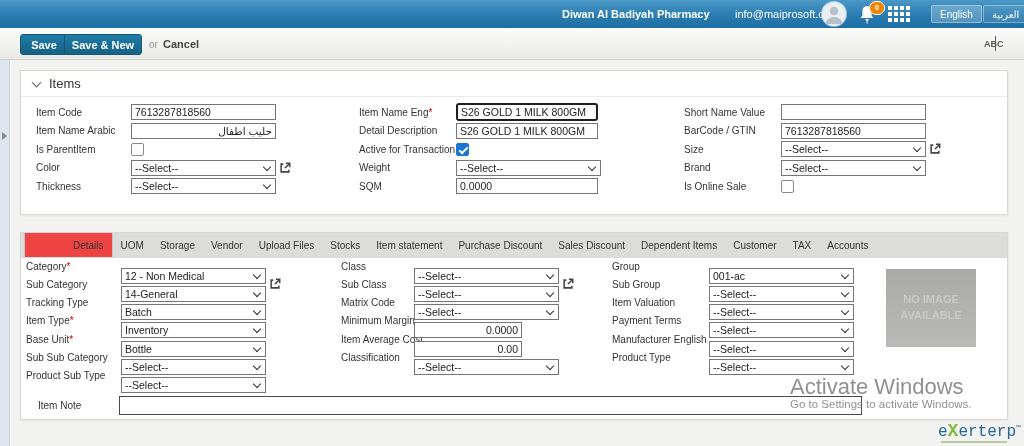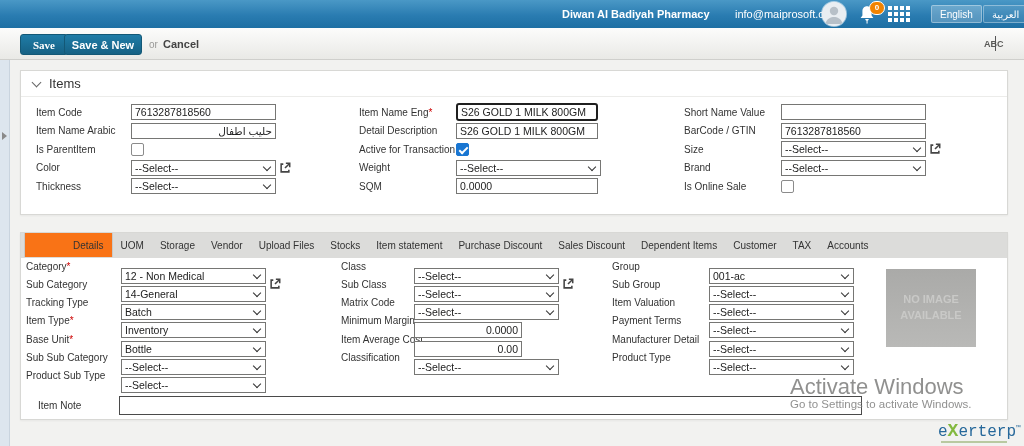--- a/index.html
+++ b/index.html
@@ -21,21 +21,21 @@
         border:1px solid rgba(255,255,255,.35);border-radius:2px;padding:0 8px;box-sizing:border-box;}
   .lang-en{left:931px;background:rgba(255,255,255,.24);}
   .lang-ar{left:983px;background:rgba(255,255,255,.10);}
 
   
   .toolbar{position:absolute;left:0;top:28px;width:1024px;height:32px;box-sizing:border-box;
            background:linear-gradient(180deg,#fcfcfb,#e9e9e6);border-bottom:1px solid #cfcfcc;}
   .btn{position:absolute;top:6px;height:21px;background:linear-gradient(180deg,#1f7ca7,#166184);
        color:#fff;font-weight:bold;font-size:11px;border:1px solid #135876;border-radius:3px;
        text-align:center;line-height:19px;box-sizing:border-box;font-family:inherit;}
-  .btn-save{left:20px;width:48px;font-family:Liberation Serif, serif;}
+  .btn-save{left:20px;width:48px;}
   .btn-savenew{left:64px;width:78px;}
   .or{position:absolute;left:149px;top:11px;font-size:10px;color:#9a9a98;}
   .cancel{position:absolute;left:163px;top:10px;font-size:11px;color:#444;font-weight:bold;}
   .abc{position:absolute;left:984px;top:11px;font-size:9px;font-weight:bold;color:#5a5a58;}
   .abc-ibeam{position:absolute;left:995px;top:8px;width:1px;height:15px;background:#555;}
 
   
   .side-strip{position:absolute;left:0;top:60px;width:10px;height:386px;background:#dde6ee;border-right:1px solid #c9d4de;box-sizing:border-box;}
   .side-arrow{position:absolute;left:2px;top:72px;width:0;height:0;
               border-left:5px solid #8a8a8a;border-top:4px solid transparent;border-bottom:4px solid transparent;}
@@ -71,21 +71,21 @@
   .ext{width:12px;height:12px;margin-left:3px;flex:none;}
   .cb{width:13px;height:13px;border:1px solid #8b8b8b;background:#fff;border-radius:2px;display:inline-block;
       box-sizing:border-box;position:relative;}
   .cb-on{background:#1976d2;border-color:#1976d2;}
   .cb-on::after{content:"";position:absolute;left:4px;top:1px;width:3px;height:7px;
                 border:solid #fff;border-width:0 2px 2px 0;transform:rotate(45deg);}
 
   
   .tab-strip{display:flex;align-items:stretch;height:24px;background:#dcdcda;padding-left:3px;border-bottom:1px solid #dcdcda;}
   .tab{display:flex;align-items:center;padding:0 8px;font-size:10px;color:#333;white-space:nowrap;}
-  .tab-active{background:#f97316;border-left:1px solid #c9c9c7;border-right:1px solid #c9c9c7;padding-left:48px;}
+  .tab-active{background:#ef4444;border-left:1px solid #c9c9c7;border-right:1px solid #c9c9c7;padding-left:48px;}
 
   
   .no-image{position:absolute;left:865px;top:36px;width:90px;height:78px;
             background:linear-gradient(180deg,#aaaaa8,#b9b9b7);display:flex;align-items:center;justify-content:center;}
   .no-image span{width:72px;font-size:11px;font-weight:bold;color:#c9c9c7;text-align:center;line-height:1.45;}
   .note-row{position:absolute;left:17px;top:163px;display:flex;align-items:center;}
   .note-lbl{width:81px;font-size:10px;color:#333;}
   .note-input{width:735px;height:15px;border:1px solid #4a4a4a;font-size:10.5px;font-family:inherit;padding:1px 3px;box-sizing:content-box;}
 
   
@@ -371,21 +371,21 @@
       <div class="ctrl">
           <div class="select w108">
             <span>Bottle</span>
             <span class="dd"></span>
           </div>
         </div>
       <div class="lblc"><span>Item Average Cost</span></div>
       <div class="ctrl">
           <input class="txt w108 num" value="0.00" style="">
         </div>
-      <div class="lblc"><span>Manufacturer Detail</span></div>
+      <div class="lblc"><span>Manufacturer English</span></div>
       <div class="ctrl">
           <div class="select w108">
             <span>--Select--</span>
             <span class="dd"></span>
           </div>
         </div>
 
       <div class="lblc"><span>Sub Sub Category</span></div>
       <div class="ctrl">
           <div class="select w108">

